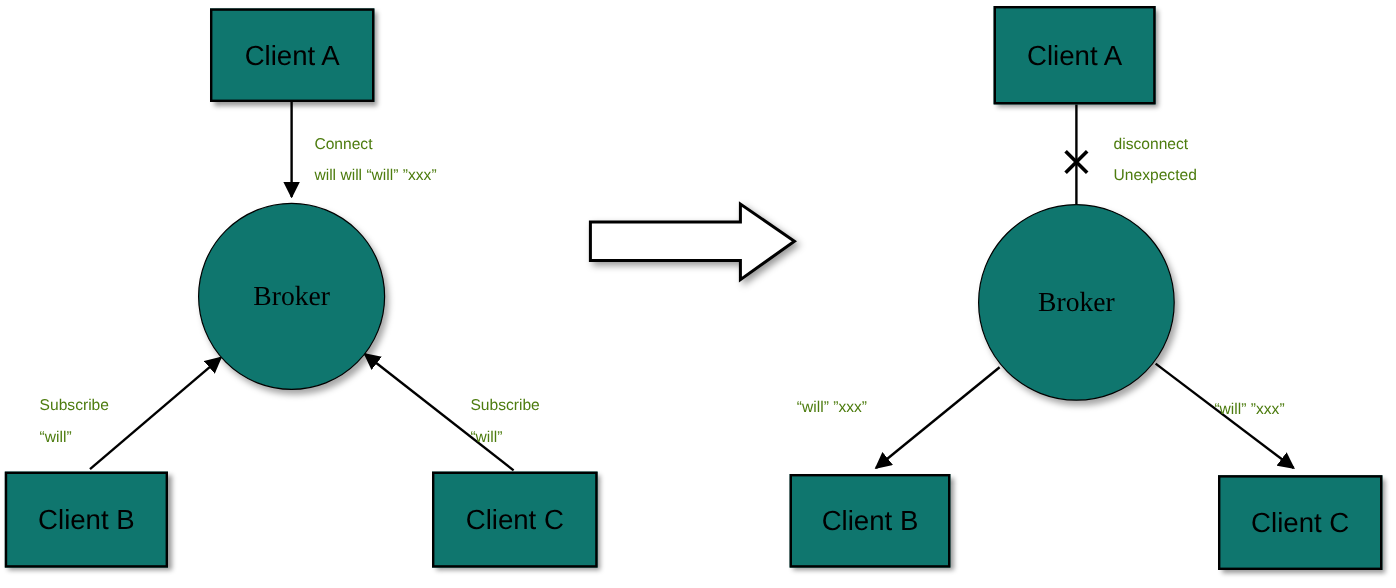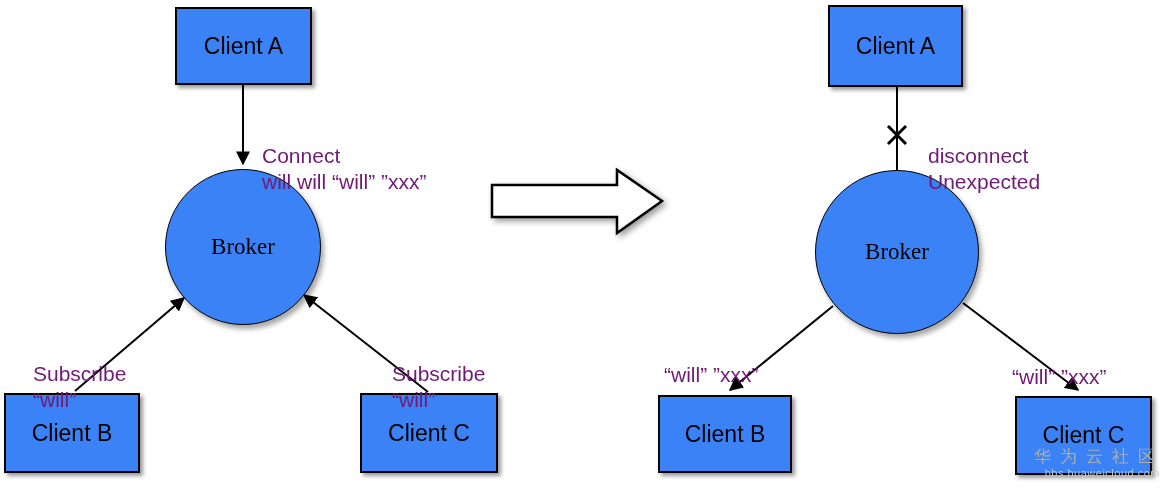--- a/index.html
+++ b/index.html
@@ -7,43 +7,42 @@
     position:relative;
     width:1163px;height:490px;
     background:#ffffff;
     font-family:"Liberation Sans", sans-serif;
     color:#000;
     overflow:hidden;
   }
   .wires{position:absolute;left:0;top:0;width:1163px;height:490px;}
   .node{
     position:absolute;
-    background:#3b82f6;
+    background:#0f766e;
     display:flex;align-items:center;justify-content:center;
     font-size:23px;
     color:#000;
     text-align:left;
   }
   .box{
     border:2px solid #000;
     box-shadow:3px 3px 4px rgba(0,0,0,0.40);
   }
   .circle{
     border:1px solid #000;
     border-radius:50%;
     box-shadow:3px 4px 5px rgba(0,0,0,0.35);
     font-family:Liberation Serif, serif;
   }
   .lbl{
     position:absolute;
-    font-size:21px;
+    font-size:13px;
     line-height:26px;
-    color:#701a75;
+    color:#4d7c0f;
     white-space:nowrap;
-    margin-top:36px;
   }
   .blockarrow{filter:drop-shadow(3px 3px 3px rgba(0,0,0,0.40));}
   .wm{
     position:absolute;
     left:1034px;top:448px;
     width:126px;
     text-align:right;
     line-height:1.1;
   }
   .wm-title{
@@ -120,18 +119,14 @@
 
   <div class="lbl" style="left:928px;top:107px;">
     <div>disconnect</div>
     <div>Unexpected</div>
   </div>
 
   <div class="lbl" style="left:664px;top:326px;">“will” ”xxx”</div>
 
   <div class="lbl" style="left:1012px;top:328px;">“will” ”xxx”</div>
 
-  <div class="wm">
-    <div class="wm-title">华为云社区</div>
-    <div class="wm-url">bbs.huaweicloud.com</div>
-  </div>
 
 </div>
 
 </body></html>

